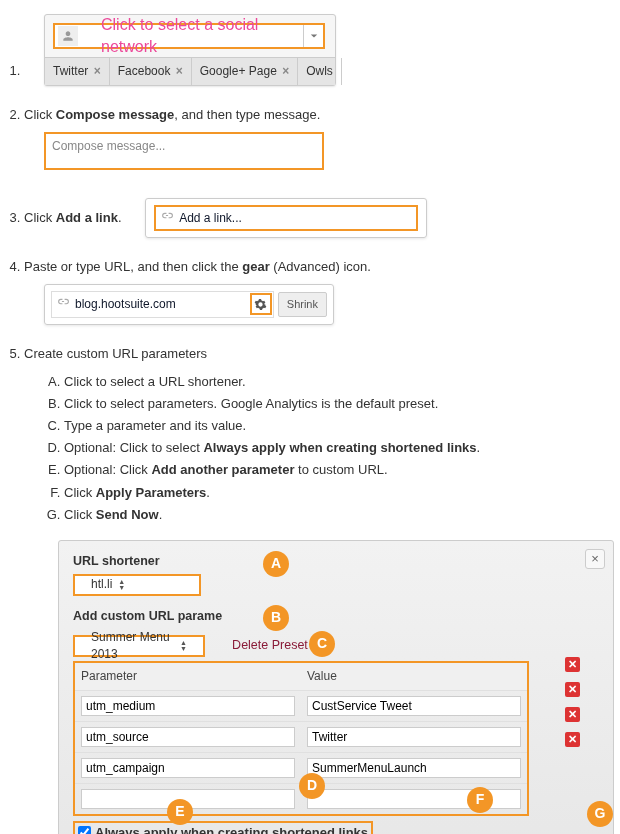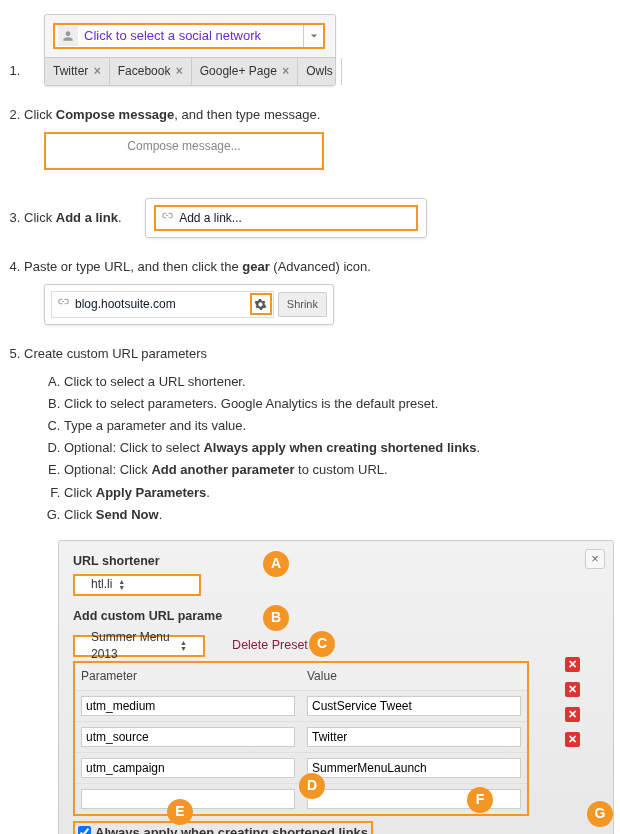--- a/index.html
+++ b/index.html
@@ -4,27 +4,27 @@
 <style>
   *{box-sizing:border-box;margin:0;padding:0;}
   body{font-family:Arial,Helvetica,sans-serif;font-size:13px;color:#333;width:620px;background:#fff;padding:6px 0 30px 0;}
   ol.main{list-style:decimal;margin-left:24px;}
   ol.main>li{margin-bottom:20px;line-height:1.4;}
   .bold{font-weight:bold;}
   .ps-box{margin:8px 0 0 20px;border:1px solid #ccc;border-radius:3px;box-shadow:0 1px 2px rgba(0,0,0,0.1);background:#f6f6f6;position:relative;display:inline-block;}
   .social-sel{display:flex;align-items:center;width:272px;height:26px;border:2px solid #f39626;background:#fff;margin:8px;}
   .avatar-ph{width:20px;height:20px;background:#eee;margin-left:3px;display:flex;align-items:center;justify-content:center;}
   .avatar-ph svg{width:14px;height:14px;fill:#999;}
-  .social-sel .txt{flex:1;color:#6d28d9;padding-left:6px;font-size:13px;}
+  .social-sel .txt{flex:1;color:#ec4899;padding-left:23px;font-size:16px;}
   .social-sel .dd{width:20px;border-left:1px solid #ccc;height:100%;display:flex;align-items:center;justify-content:center;}
   .dd svg{width:8px;height:8px;fill:#777;}
   .tablist{display:flex;background:#e5e5e5;border-top:1px solid #ccc;width:290px;}
   .tab{padding:5px 8px;border-right:1px solid #ccc;font-size:12px;white-space:nowrap;}
   .tab .x{color:#888;font-weight:bold;margin-left:2px;}
-  .compose{width:280px;height:38px;border:2px solid #f39626;background:#fff;color:#888;font-size:12px;padding:4px 6px;margin:8px 0 0 20px;text-align:center;}
+  .compose{width:280px;height:38px;border:2px solid #f39626;background:#fff;color:#888;font-size:12px;padding:4px 6px;margin:8px 0 0 20px;}
   .emptybox{display:inline-block;width:282px;margin:8px 0 0 20px;border:1px solid #ccc;border-radius:3px;box-shadow:0 1px 3px rgba(0,0,0,0.1);padding:6px 8px;}
   .link-inner{border:2px solid #f39626;display:flex;align-items:center;padding:2px 4px;}
   .link-icon svg{width:13px;height:13px;fill:#aaa;}
   .link-inner .txt,.url-inner .txt{color:#0f172a;padding-left:6px;font-size:12px;}
   .urlbox{display:inline-block;width:290px;margin:8px 0 0 20px;border:1px solid #ccc;border-radius:3px;box-shadow:0 1px 3px rgba(0,0,0,0.1);padding:6px;display:flex;align-items:center;}
   .url-inner{flex:1;display:flex;align-items:center;border:1px solid #ddd;background:#fff;padding:3px 4px;}
   .gearbox{width:22px;height:22px;border:2px solid #f39626;display:flex;align-items:center;justify-content:center;margin-left:-24px;background:#fff;}
   .gearbox svg{width:13px;height:13px;fill:#555;}
   .shrinkbtn{margin-left:6px;padding:4px 8px;background:#eee;border:1px solid #ccc;border-radius:2px;font-size:11px;color:#555;}
   ol.sub{list-style:upper-alpha;margin:10px 0 0 40px;}

